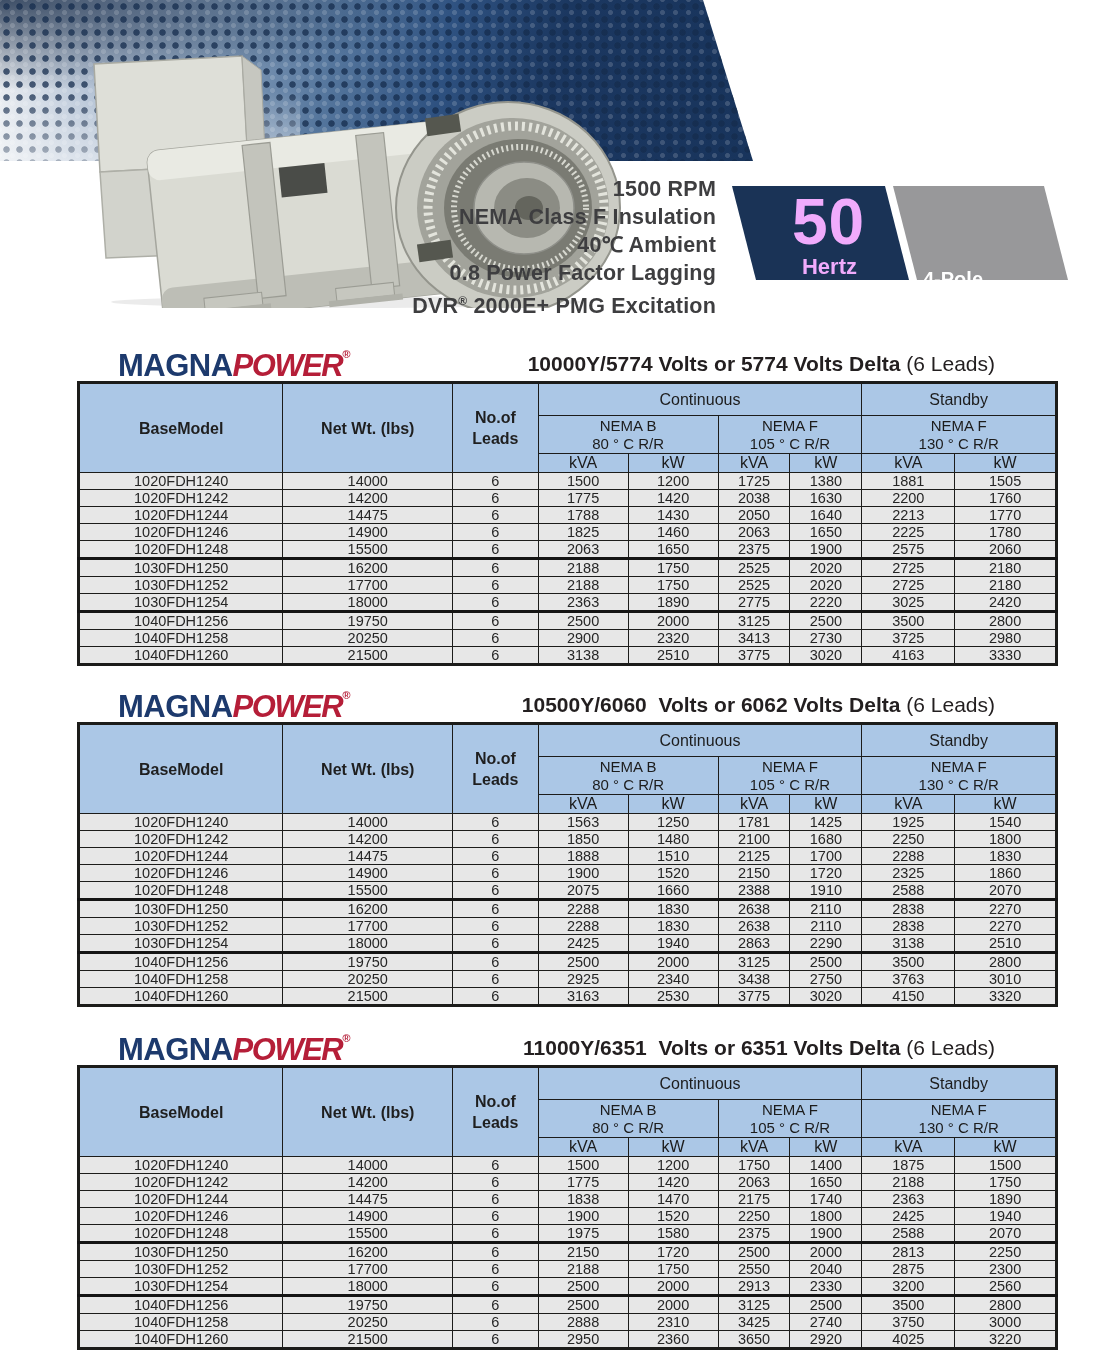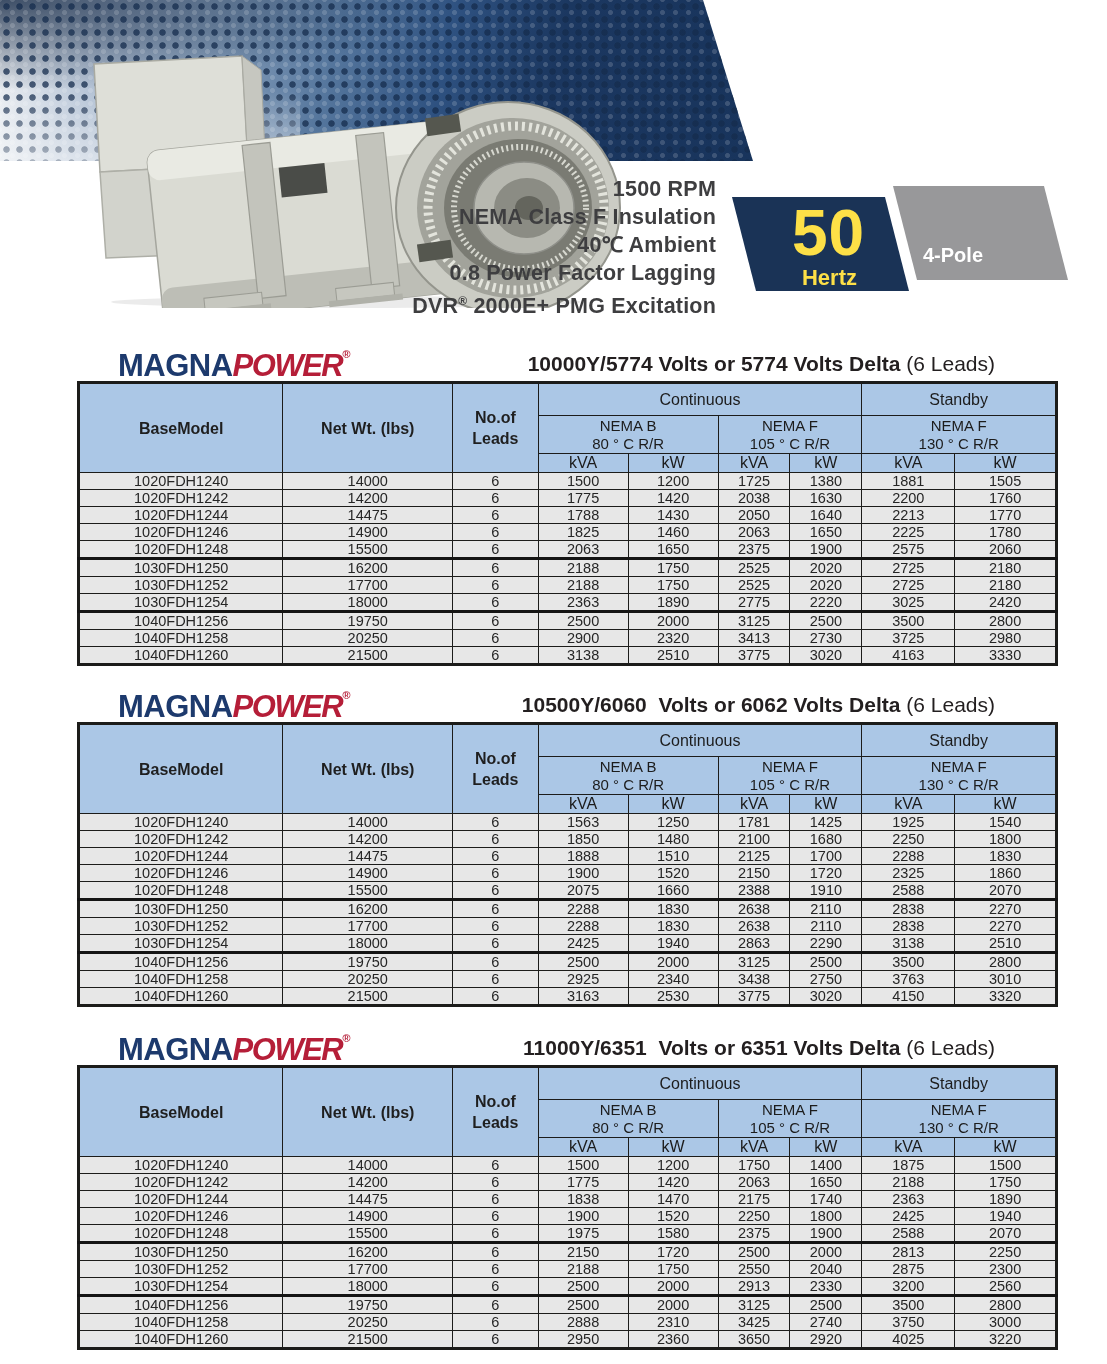--- a/index.html
+++ b/index.html
@@ -28,34 +28,34 @@
   }
   .generator { position:absolute; left:46px; top:46px; width:575px; height:262px; }
 
   .hero-specs {
     position:absolute; top:175px; right:391px; text-align:right;
     font-size:21.5px; line-height:28px; font-weight:700; color:#3e3e40; letter-spacing:.2px;
   }
   .hero-specs sup { font-size:12px; }
 
   .badge-hz {
-    position:absolute; left:732px; top:197px; width:177px; height:94px;
+    position:absolute; left:732px; top:186px; width:177px; height:94px;
     clip-path: polygon(0 0, 153px 0, 177px 94px, 24px 94px);
-    color:#fde047; text-align:center;
+    color:#f0abfc; text-align:center;
   }
   .badge-hz .big  { font-size:64px; font-weight:700; line-height:58px; margin:7px 0 0 16px; letter-spacing:1px; }
   .badge-hz .unit { font-size:22px; font-weight:700; margin:3px 0 0 18px; }
 
   .badge-poles {
     position:absolute; left:891px; top:186px; width:178px; height:94px;
     clip-path: polygon(2px 0, 153px 0, 177px 94px, 26px 94px);
     color:#fff; font-weight:700; font-size:20px; padding-top:10px; white-space:pre;
   }
   .badge-poles div { line-height:27px; }
-  .bp1 { margin-left:32px; } .bp2 { margin-left:40px; } .bp3 { margin-left:48px; font-size:19px; }
+  .bp1 { margin-left:32px;margin-top:24px; } .bp2 { margin-left:40px; } .bp3 { margin-left:48px; font-size:19px; }
 
   
   .sec-head { display:flex; align-items:flex-end; height:44px; margin-top:12px; }
   #sec1 .sec-head { margin-top:22px; }
   #sec3 .sec-head { margin-top:14px; }
   .logo { margin-left:118px; font-size:31px; font-weight:700; line-height:1; white-space:nowrap; }
   .logo .magna { color:#1d3a6d; letter-spacing:-0.5px; }
   .logo .power { color:#b51e38; font-style:italic; font-weight:800; letter-spacing:-1.5px;margin-top:6px; }
   .logo .reg   { color:#b51e38; font-size:11px; vertical-align:18px; font-style:italic; }
   .sec-title { margin-left:auto; margin-right:112px; font-size:21px; color:#231f20; padding-bottom:5px; white-space:pre-wrap; }

